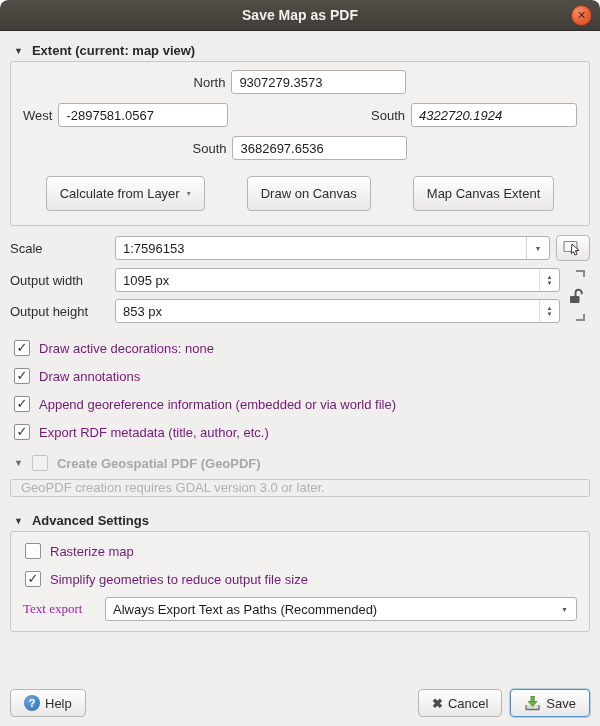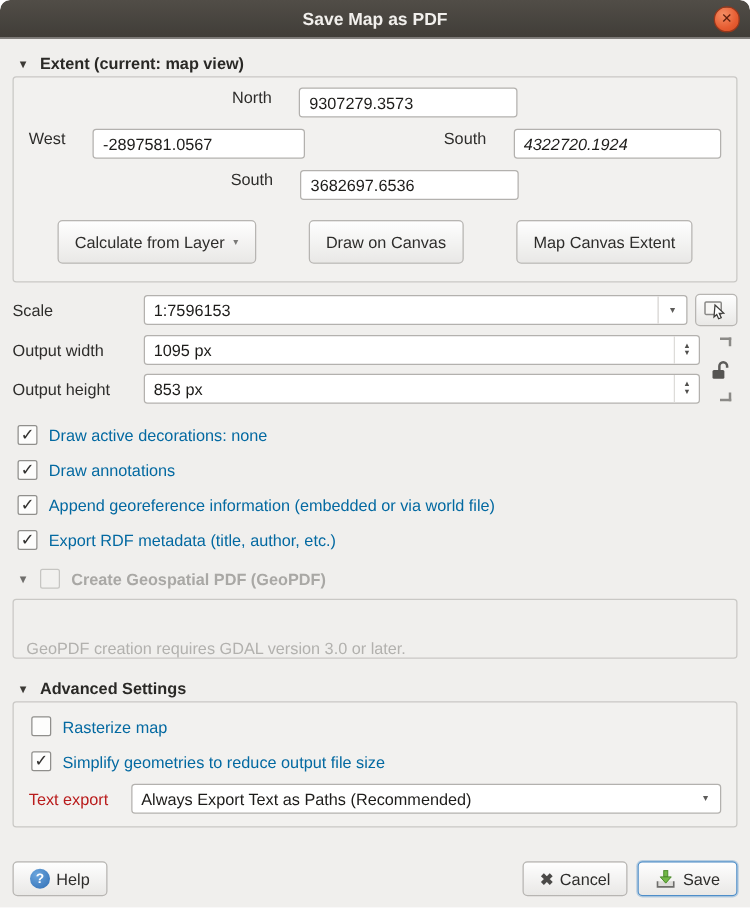--- a/index.html
+++ b/index.html
@@ -21,21 +21,21 @@
   .tri.disabled { color: #6f6e6c; }
   .group-title { font-weight: bold; color: #2a2926; }
 
   .groupbox { border: 1px solid #c9c8c5; border-radius: 3px; background: #f2f1ef; }
 
   
   .extent-box { padding: 8px 12px 14px 12px; margin-bottom: 9px; }
   .ext-row { display: flex; align-items: center; margin-bottom: 9px; }
   .ext-row.center { justify-content: center; }
   .ext-row.between { justify-content: space-between; }
-  .ext-pair { display: flex; gap: 22px; }
+  .ext-pair { display: flex; align-items: center; gap: 6px; }
   .ext-pair label { color: #2e2d2b; }
   .field { height: 24px; border: 1px solid #b3b1ae; border-radius: 3px; background: #ffffff; padding: 0 7px; font-family: "Liberation Sans", sans-serif; font-size: 13px; color: #1d1c1a; }
   .f-175 { width: 175px; }
   .f-170 { width: 170px; }
   .f-140 { width: 166px; font-style: italic; }
 
   .ext-buttons { display: flex; justify-content: center; gap: 42px; margin-top: 16px; }
   .btn { display: inline-flex; align-items: center; justify-content: center; gap: 5px; height: 35px; padding: 0 13px; border: 1px solid #b7b5b2; border-radius: 4px; background: linear-gradient(#fefefe, #e9e8e6); font-family: "Liberation Sans", sans-serif; font-size: 13px; color: #2e2d2b; cursor: pointer; white-space: nowrap; }
   .mini-arrow { font-size: 8px; color: #7a7977; margin-left: 2px; }
 
@@ -62,33 +62,33 @@
   .link-col { position: absolute; right: 2px; top: 2px; width: 24px; height: 51px; display: flex; flex-direction: column; align-items: center; justify-content: space-between; cursor: pointer; }
   .bracket { width: 9px; height: 7px; align-self: flex-end; margin-right: 3px; }
   .bracket.top { border-top: 2px solid #8b8a87; border-right: 2px solid #8b8a87; }
   .bracket.bottom { border-bottom: 2px solid #8b8a87; border-right: 2px solid #8b8a87; }
 
   
   .check-row { display: flex; align-items: center; gap: 9px; margin: 0 0 12px 4px; cursor: pointer; }
   .checkbox { width: 16px; height: 16px; flex: 0 0 16px; border: 1px solid #908f8c; border-radius: 2px; background: #fdfdfc; display: flex; align-items: center; justify-content: center; }
   .checkbox .mark { font-size: 13px; line-height: 13px; color: #333230; font-weight: bold; transform: translateY(-1px); }
   .checkbox.disabled { border-color: #c6c5c2; background: #f2f1ef; }
-  .check-label { color: #0369a1; }
+  .check-label { color: #701a75; }
 
   
   .geopdf-row { display: flex; align-items: center; gap: 9px; margin: 3px 0 8px 4px; }
   .geopdf-label { font-weight: bold; color: #a9a8a5; }
-  .note-box { border: 1px solid #c9c8c5; border-radius: 3px; height: 48px; display: flex; align-items: flex-end; padding: 0 10px; color: #b2b1ae; margin-bottom: 12px; }
+  .note-box { border: 1px solid #c9c8c5; border-radius: 3px; height: 18px; display: flex; align-items: flex-start; padding: 0 10px; color: #b2b1ae; margin-bottom: 12px; }
 
   
   .advanced-box { padding: 11px 12px 10px 12px; }
   .advanced-box .check-row { margin-left: 2px; }
   .advanced-box .check-row.last { margin-bottom: 10px; }
   .te-row { display: flex; align-items: center; }
-  .te-label { flex: 0 0 82px; color: #b91c1c; }
+  .te-label { flex: 0 0 82px; color: #a21caf; font-family: Liberation Serif, serif; }
 
   
   .footer { margin-top: auto; display: flex; align-items: center; padding: 0 0 9px 0; }
   .footer .btn { height: 28px; }
   .help-icon { width: 16px; height: 16px; border-radius: 50%; background: radial-gradient(circle at 35% 30%, #6ba6de, #2f6db3); color: #ffffff; font-size: 11px; font-weight: bold; line-height: 16px; text-align: center; display: inline-block; }
   .cancel-x { color: #4b4a48; font-size: 13px; font-weight: bold; }
   .save-btn { border: 1px solid #4e8ec9; box-shadow: 0 0 0 1px rgba(78,142,201,0.35); }
   .spacer-flex { flex: 1; }
   .footer .gap { width: 8px; }
 </style>

